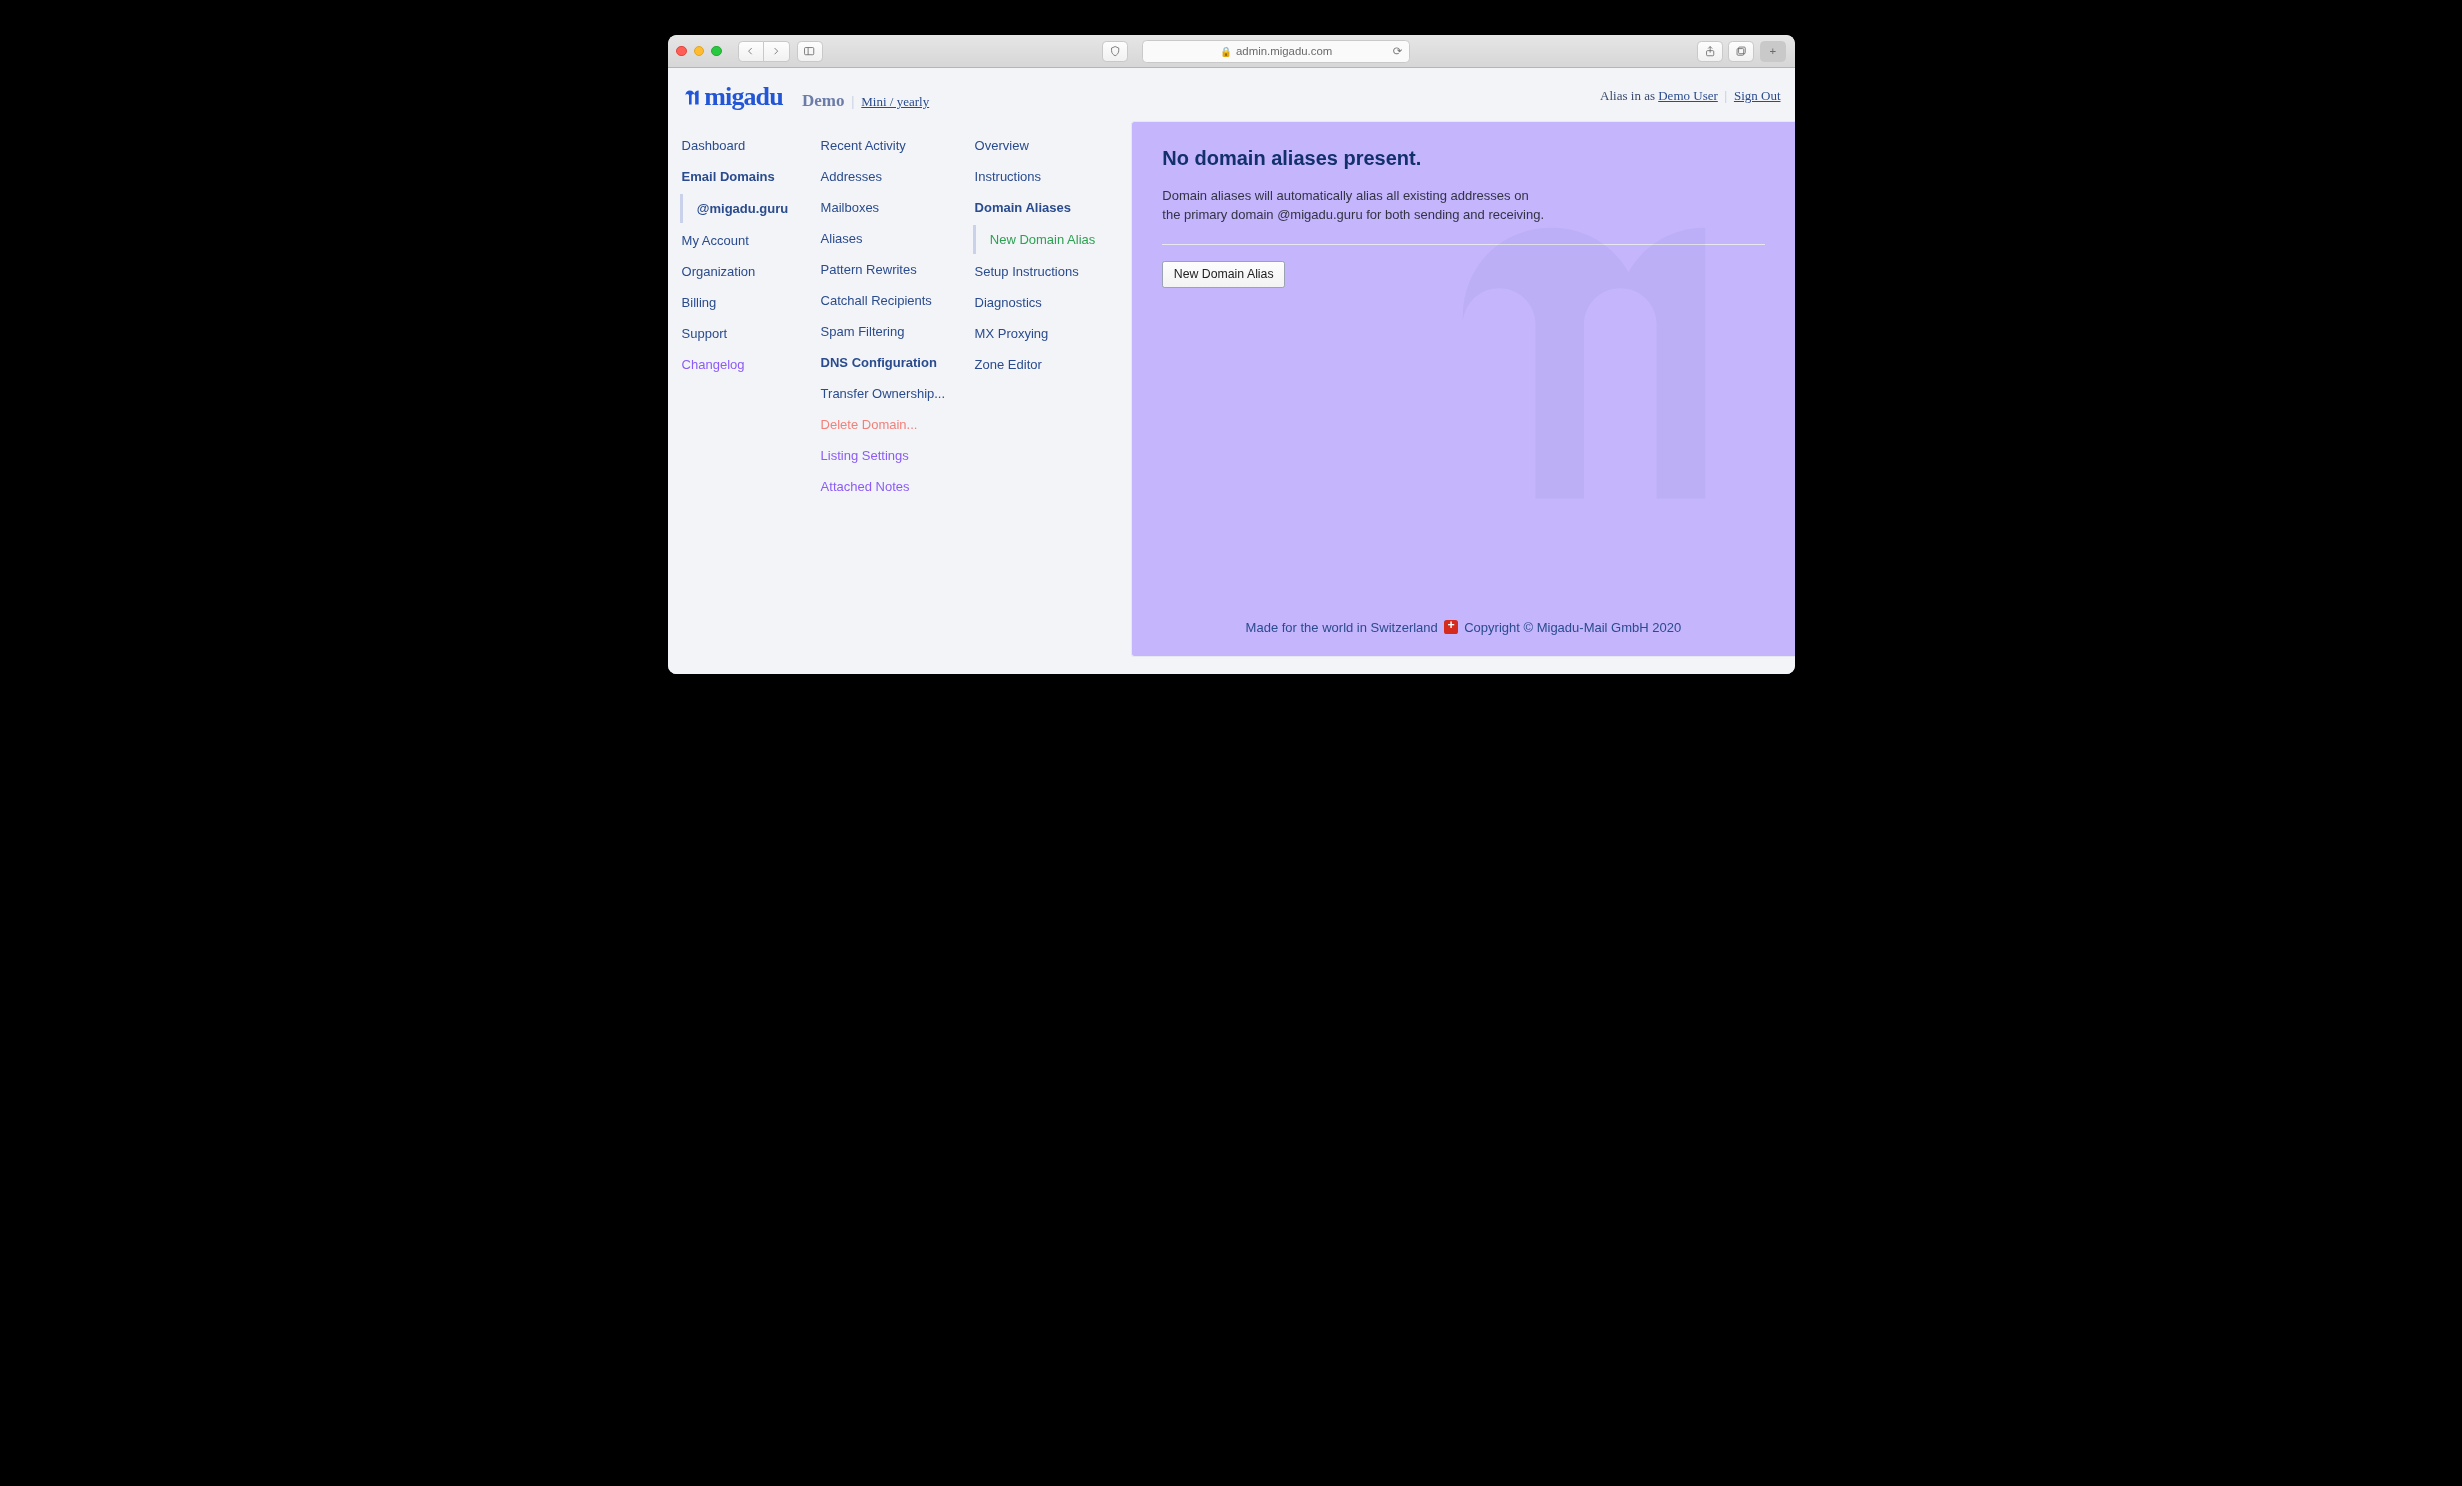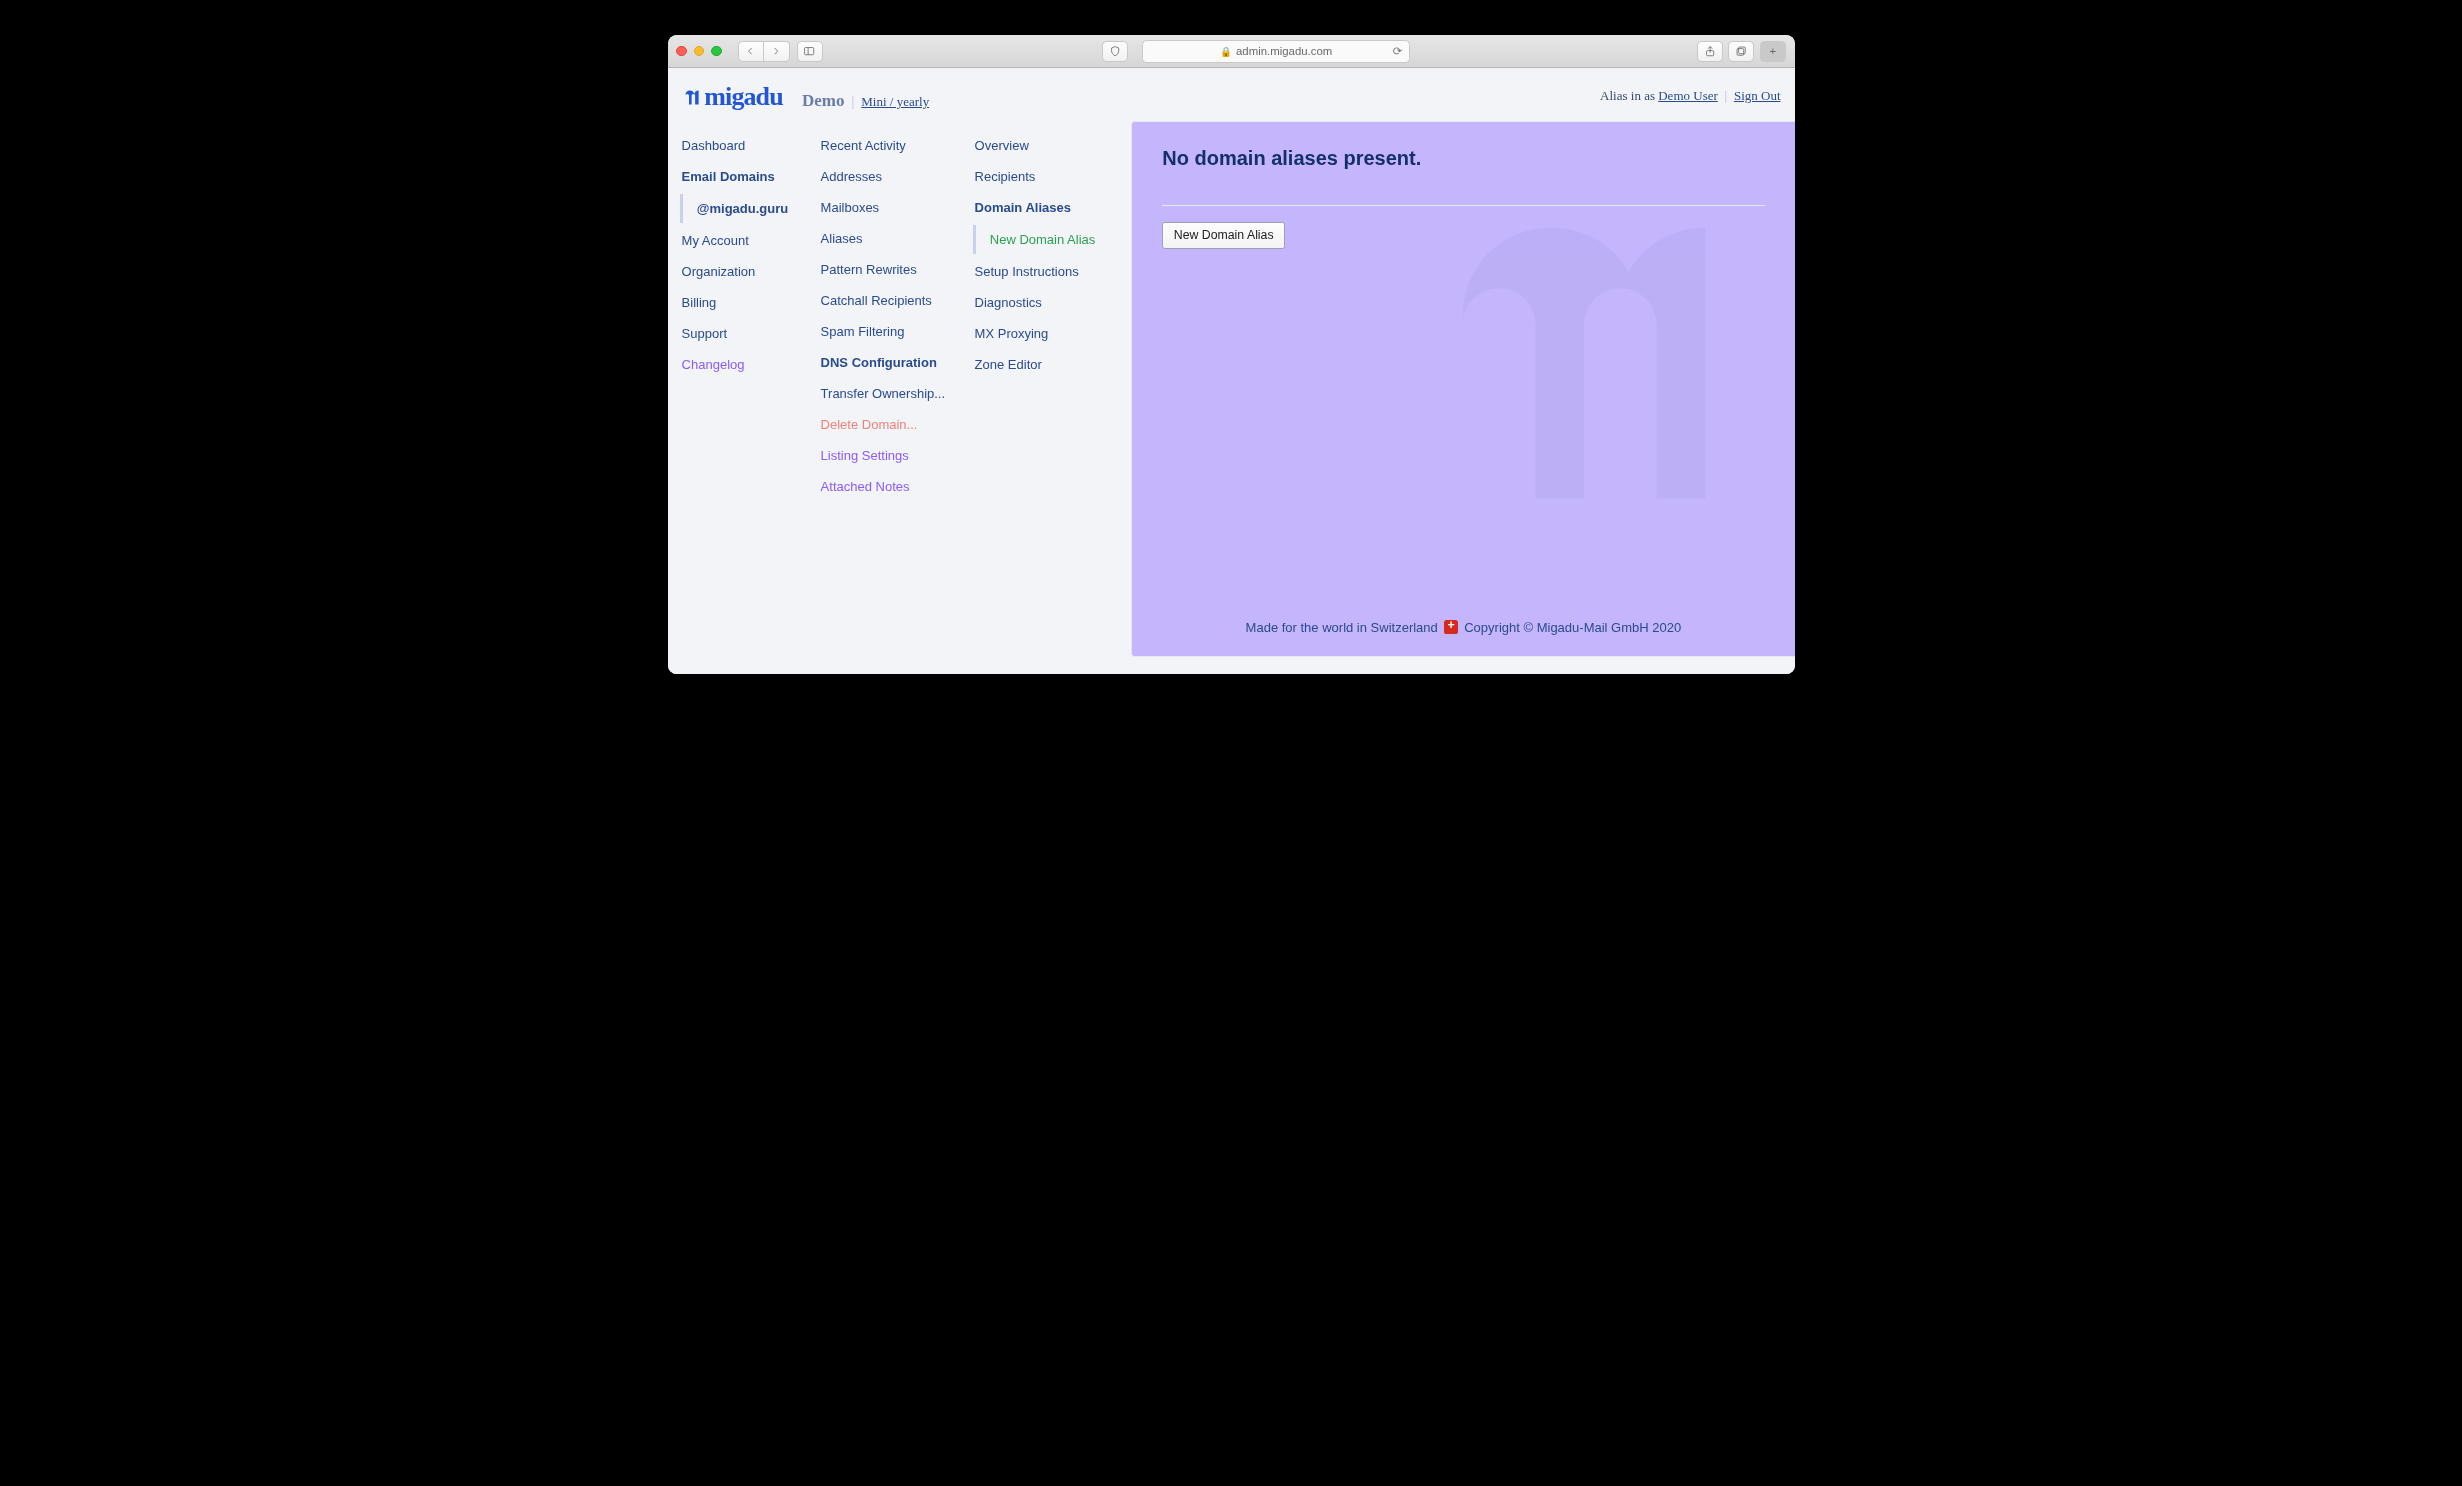--- a/index.html
+++ b/index.html
@@ -266,36 +266,37 @@
         <a class="nav-item">Spam Filtering</a>
         <a class="nav-item bold">DNS Configuration</a>
         <a class="nav-item">Transfer Ownership...</a>
         <a class="nav-item danger">Delete Domain...</a>
         <a class="nav-item muted">Listing Settings</a>
         <a class="nav-item muted">Attached Notes</a>
       </div>
 
       <div class="navcol3">
         <a class="nav-item">Overview</a>
-        <a class="nav-item">Recipients</a>
+        <a class="nav-item">Instructions</a>
         <a class="nav-item bold">Domain Aliases</a>
         <div class="nav-sub">
           <a class="nav-item green">New Domain Alias</a>
         </div>
         <a class="nav-item">Setup Instructions</a>
         <a class="nav-item">Diagnostics</a>
         <a class="nav-item">MX Proxying</a>
         <a class="nav-item">Zone Editor</a>
       </div>
 
       <div class="content">
         <svg class="watermark" viewBox="0 0 100 100">
             <path fill="#12306b" d="M20 85V40c0-12 9-22 22-22 8 0 15 4 19 11 4-7 11-11 19-11v67H68V42c0-5-4-9-9-9s-9 4-9 9v43H38V42c0-5-4-9-9-9s-9 4-9 9v43z"></path>
           </svg>
         <h2>No domain aliases present.</h2>
+        <p>Domain aliases will automatically alias all existing addresses on the primary domain @migadu.guru for both sending and receiving.</p>
         <hr class="hr">
         <div>
           <button class="btn">New Domain Alias</button>
         </div>
         <div class="footer">
           <span>Made for the world in Switzerland</span>
           <span class="flag"></span>
           <span>Copyright © Migadu-Mail GmbH 2020</span>
         </div>
       </div>

